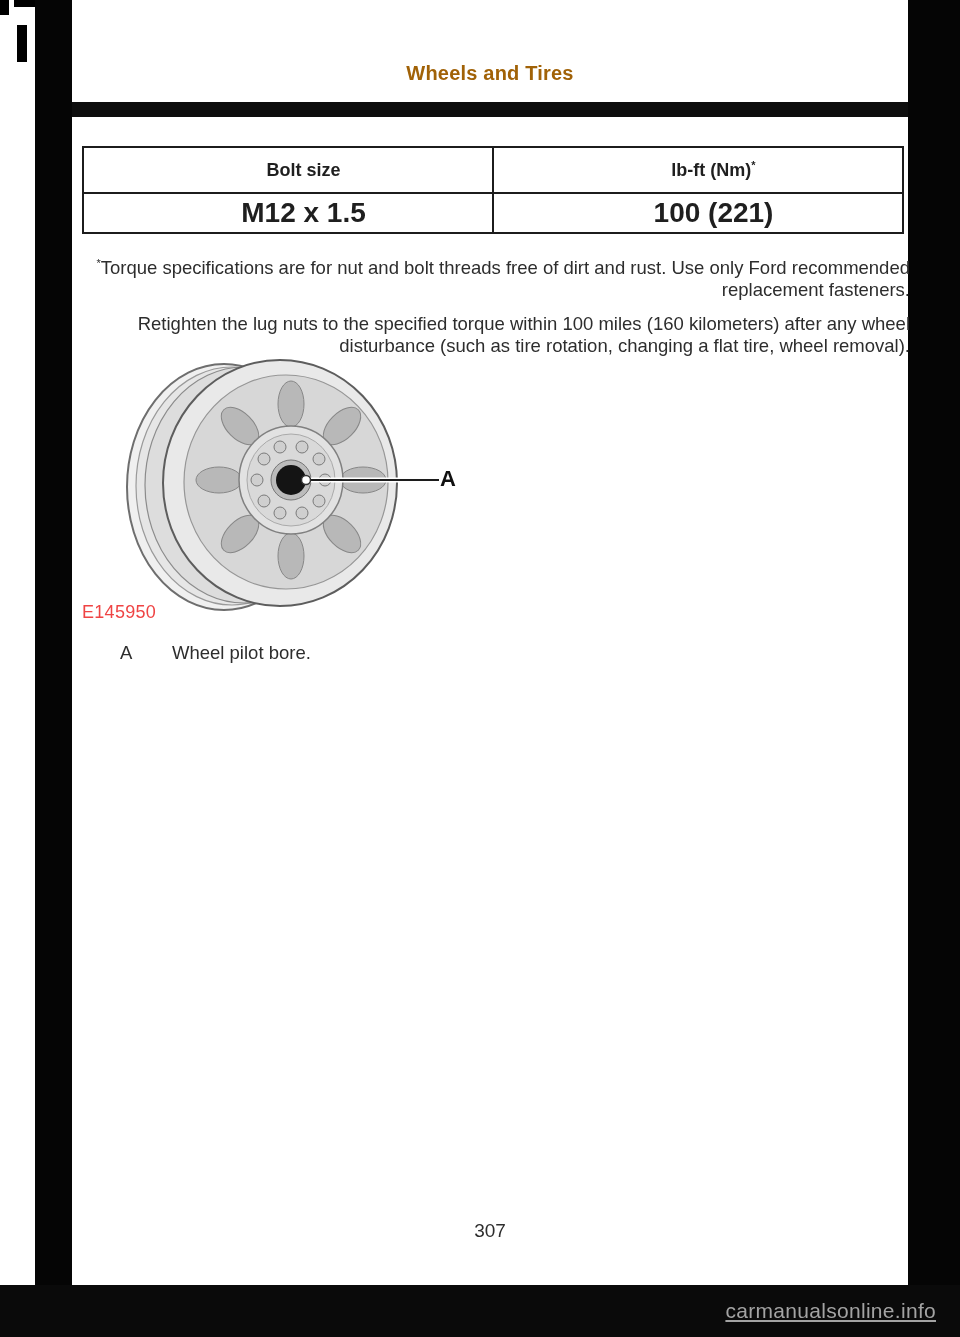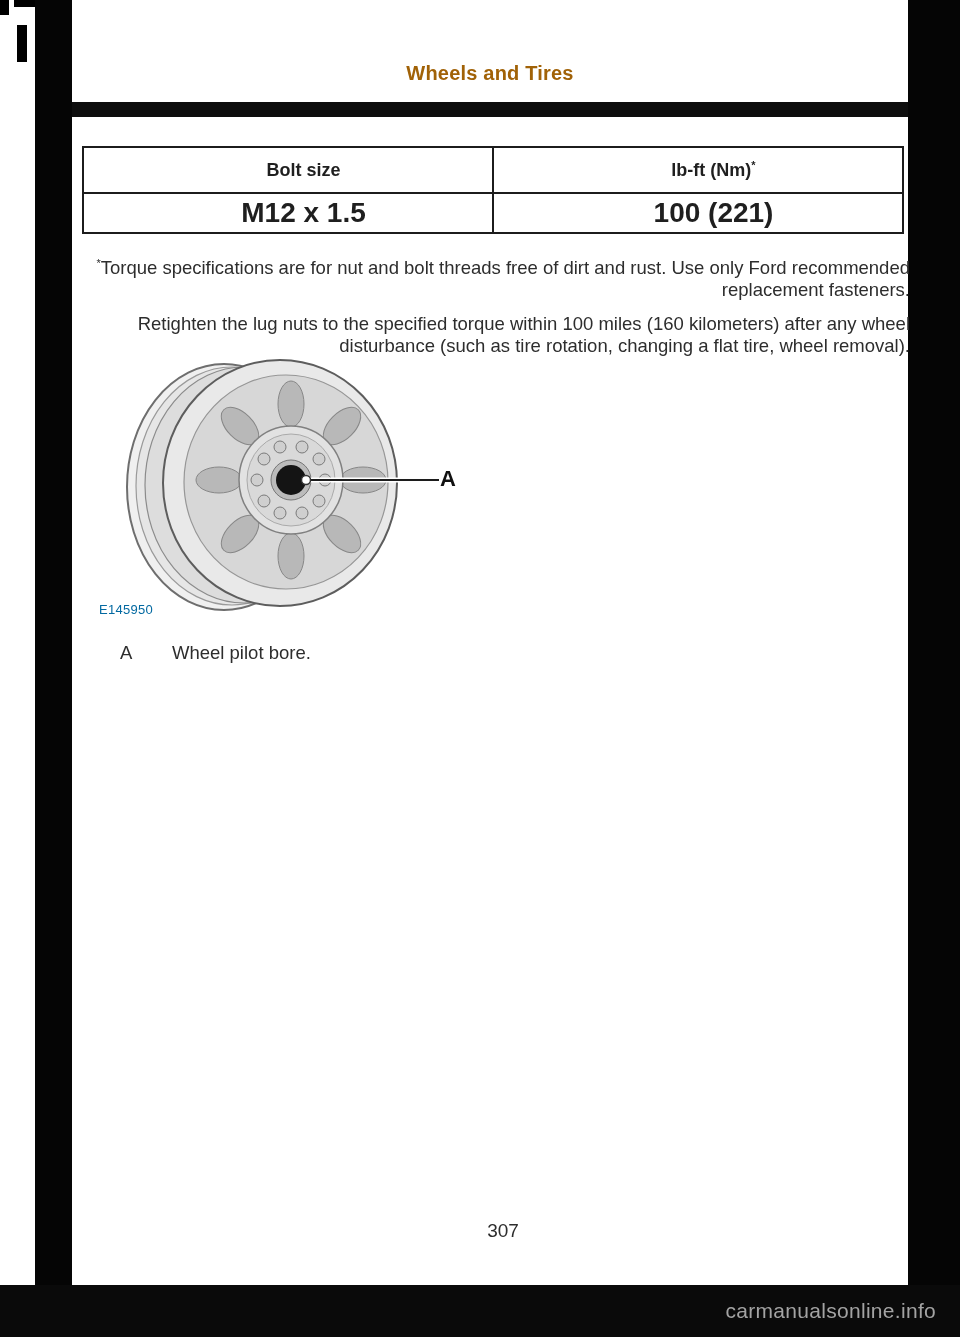--- a/index.html
+++ b/index.html
@@ -6,21 +6,21 @@
   .scan{
     position:relative;width:960px;height:1337px;background:#ffffff;
     overflow:hidden;font-family:"Liberation Sans",sans-serif;color:#2b2b2b;
   }
   
   .reg-mark{position:absolute;background:#000;}
   .bar-left{position:absolute;left:35px;top:0;width:37px;height:1285px;background:#050505;}
   .bar-right{position:absolute;left:908px;top:0;width:52px;height:1285px;background:#050505;}
   .bottom-band{position:absolute;left:0;top:1285px;width:960px;height:52px;background:#0a0a0a;}
   .watermark{
-    position:absolute;right:24px;top:14px;font-size:21px;color:#a3a3a3;letter-spacing:.3px;
+    position:absolute;right:24px;top:14px;font-size:21px;color:#a3a3a3;letter-spacing:.3px;text-decoration:underline;
   }
   
   .page{position:absolute;left:72px;top:0;width:836px;height:1285px;background:#fff;}
   .page-title{
     position:absolute;top:62px;left:0;width:100%;text-align:center;
     font-size:20px;font-weight:700;color:#a16207;letter-spacing:.2px;
   }
   .header-rule{position:absolute;top:102px;left:0;width:100%;height:15px;background:#0d0d0d;}
   
   .spec-table{
@@ -39,27 +39,27 @@
   .footnote{top:238px;width:828px;}
   .retighten{top:294px;width:828px;}
   .inspect{top:676px;width:345px;}
   
   .figure{position:absolute;left:10px;top:356px;width:430px;height:268px;}
   .figure svg{position:absolute;left:12px;top:0;}
   .callout-label{
     position:absolute;left:358px;top:110px;font-size:22px;font-weight:700;color:#111;
   }
   .figure-code{
-    position:absolute;left:17px;top:246px;font-size:13px;color:#0369a1;letter-spacing:.3px;
+    position:absolute;left:0;top:246px;font-size:18px;color:#ef4444;letter-spacing:.3px;
   }
   
   .legend{position:absolute;left:10px;top:642px;padding-left:38px;font-size:18.5px;color:#2d2d2d;display:flex;}
   .legend .key{width:52px;flex:0 0 52px;}
   .page-number{
-    position:absolute;top:1220px;left:0;width:100%;text-align:center;font-size:19px;color:#2d2d2d;margin-left:13px;
+    position:absolute;top:1220px;left:0;width:100%;text-align:center;font-size:19px;color:#2d2d2d;
   }
 </style>
 </head>
 <body>
 
 <div class="scan">
 
   <div class="reg-mark" style="left:0;top:0;width:9px;height:15px;"></div>
   <div class="reg-mark" style="left:14px;top:0;width:21px;height:7px;"></div>
   <div class="reg-mark" style="left:17px;top:25px;width:10px;height:37px;"></div>

